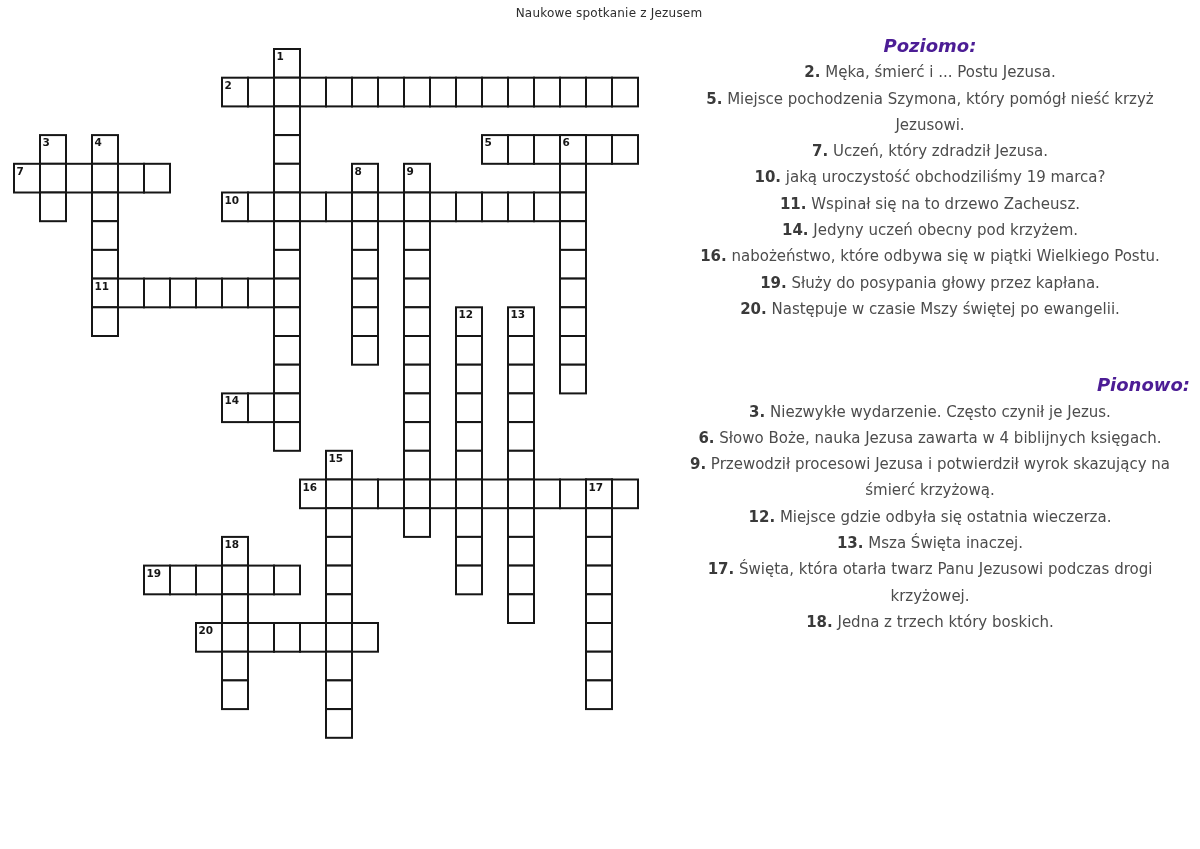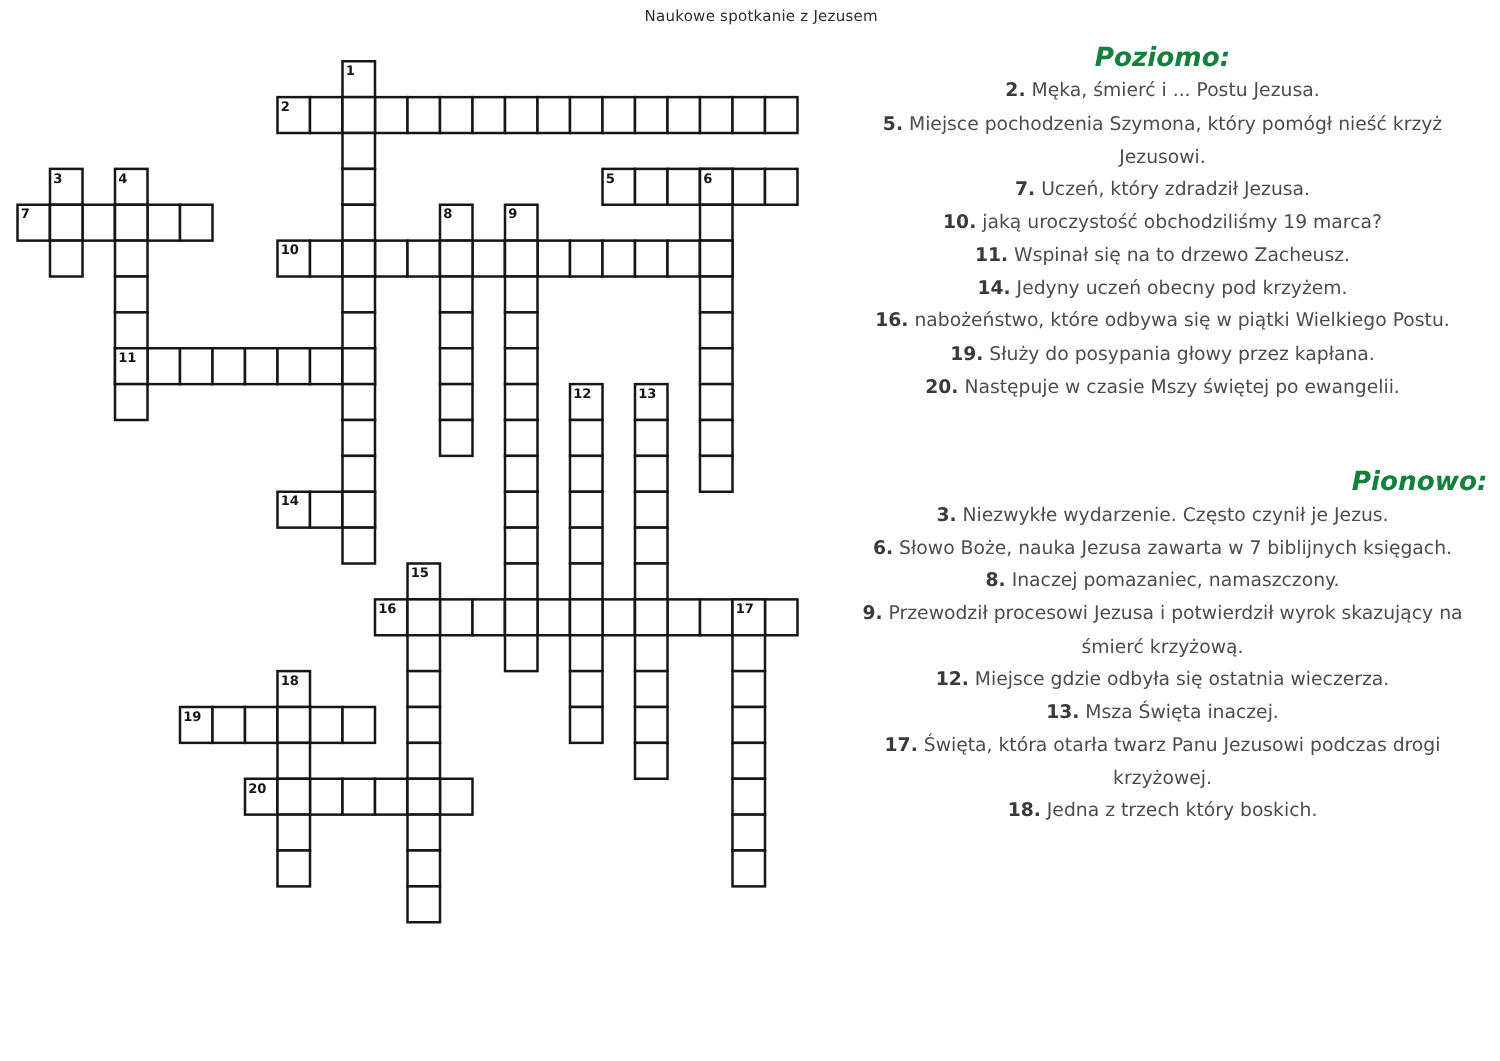--- a/index.html
+++ b/index.html
@@ -17,21 +17,21 @@
   svg.grid .cell{fill:#ffffff;stroke:#161616;stroke-width:2;}
   svg.grid .num{
     font-family:"DejaVu Sans","Liberation Sans",sans-serif;
     font-size:10.5px;font-weight:bold;fill:#161616;
   }
   .clues{
     position:absolute;left:670px;top:33px;width:520px;
     text-align:center;font-size:15px;line-height:26.3px;color:#4c4c4c;
   }
   .clue-header{
-    font-weight:bold;font-style:italic;font-size:21px;color:#15803d;
+    font-weight:bold;font-style:italic;font-size:18px;color:#4c1d95;
   }
   .clue-header.down{margin-top:50px;text-align:right;}
   .clue-line b{font-weight:700;color:#3a3a3a;}
 </style>
 </head>
 <body>
 
 <div class="page">
 
   <div class="title">Naukowe spotkanie z Jezusem</div>
@@ -249,22 +249,21 @@
         <div class="clue-line"><b>10.</b><span> jaką uroczystość obchodziliśmy 19 marca?</span></div>
         <div class="clue-line"><b>11.</b><span> Wspinał się na to drzewo Zacheusz.</span></div>
         <div class="clue-line"><b>14.</b><span> Jedyny uczeń obecny pod krzyżem.</span></div>
         <div class="clue-line"><b>16.</b><span> nabożeństwo, które odbywa się w piątki Wielkiego Postu.</span></div>
         <div class="clue-line"><b>19.</b><span> Służy do posypania głowy przez kapłana.</span></div>
         <div class="clue-line"><b>20.</b><span> Następuje w czasie Mszy świętej po ewangelii.</span></div>
       </div>
     <div class="clue-header down">Pionowo:</div>
     <div>
         <div class="clue-line"><b>3.</b><span> Niezwykłe wydarzenie. Często czynił je Jezus.</span></div>
-        <div class="clue-line"><b>6.</b><span> Słowo Boże, nauka Jezusa zawarta w 7 biblijnych księgach.</span></div>
-        <div class="clue-line"><b>8.</b><span> Inaczej pomazaniec, namaszczony.</span></div>
+        <div class="clue-line"><b>6.</b><span> Słowo Boże, nauka Jezusa zawarta w 4 biblijnych księgach.</span></div>
         <div class="clue-line"><b>9.</b><span> Przewodził procesowi Jezusa i potwierdził wyrok skazujący na śmierć krzyżową.</span></div>
         <div class="clue-line"><b>12.</b><span> Miejsce gdzie odbyła się ostatnia wieczerza.</span></div>
         <div class="clue-line"><b>13.</b><span> Msza Święta inaczej.</span></div>
         <div class="clue-line"><b>17.</b><span> Święta, która otarła twarz Panu Jezusowi podczas drogi krzyżowej.</span></div>
         <div class="clue-line"><b>18.</b><span> Jedna z trzech który boskich.</span></div>
       </div>
   </div>
 
 </div>
 

